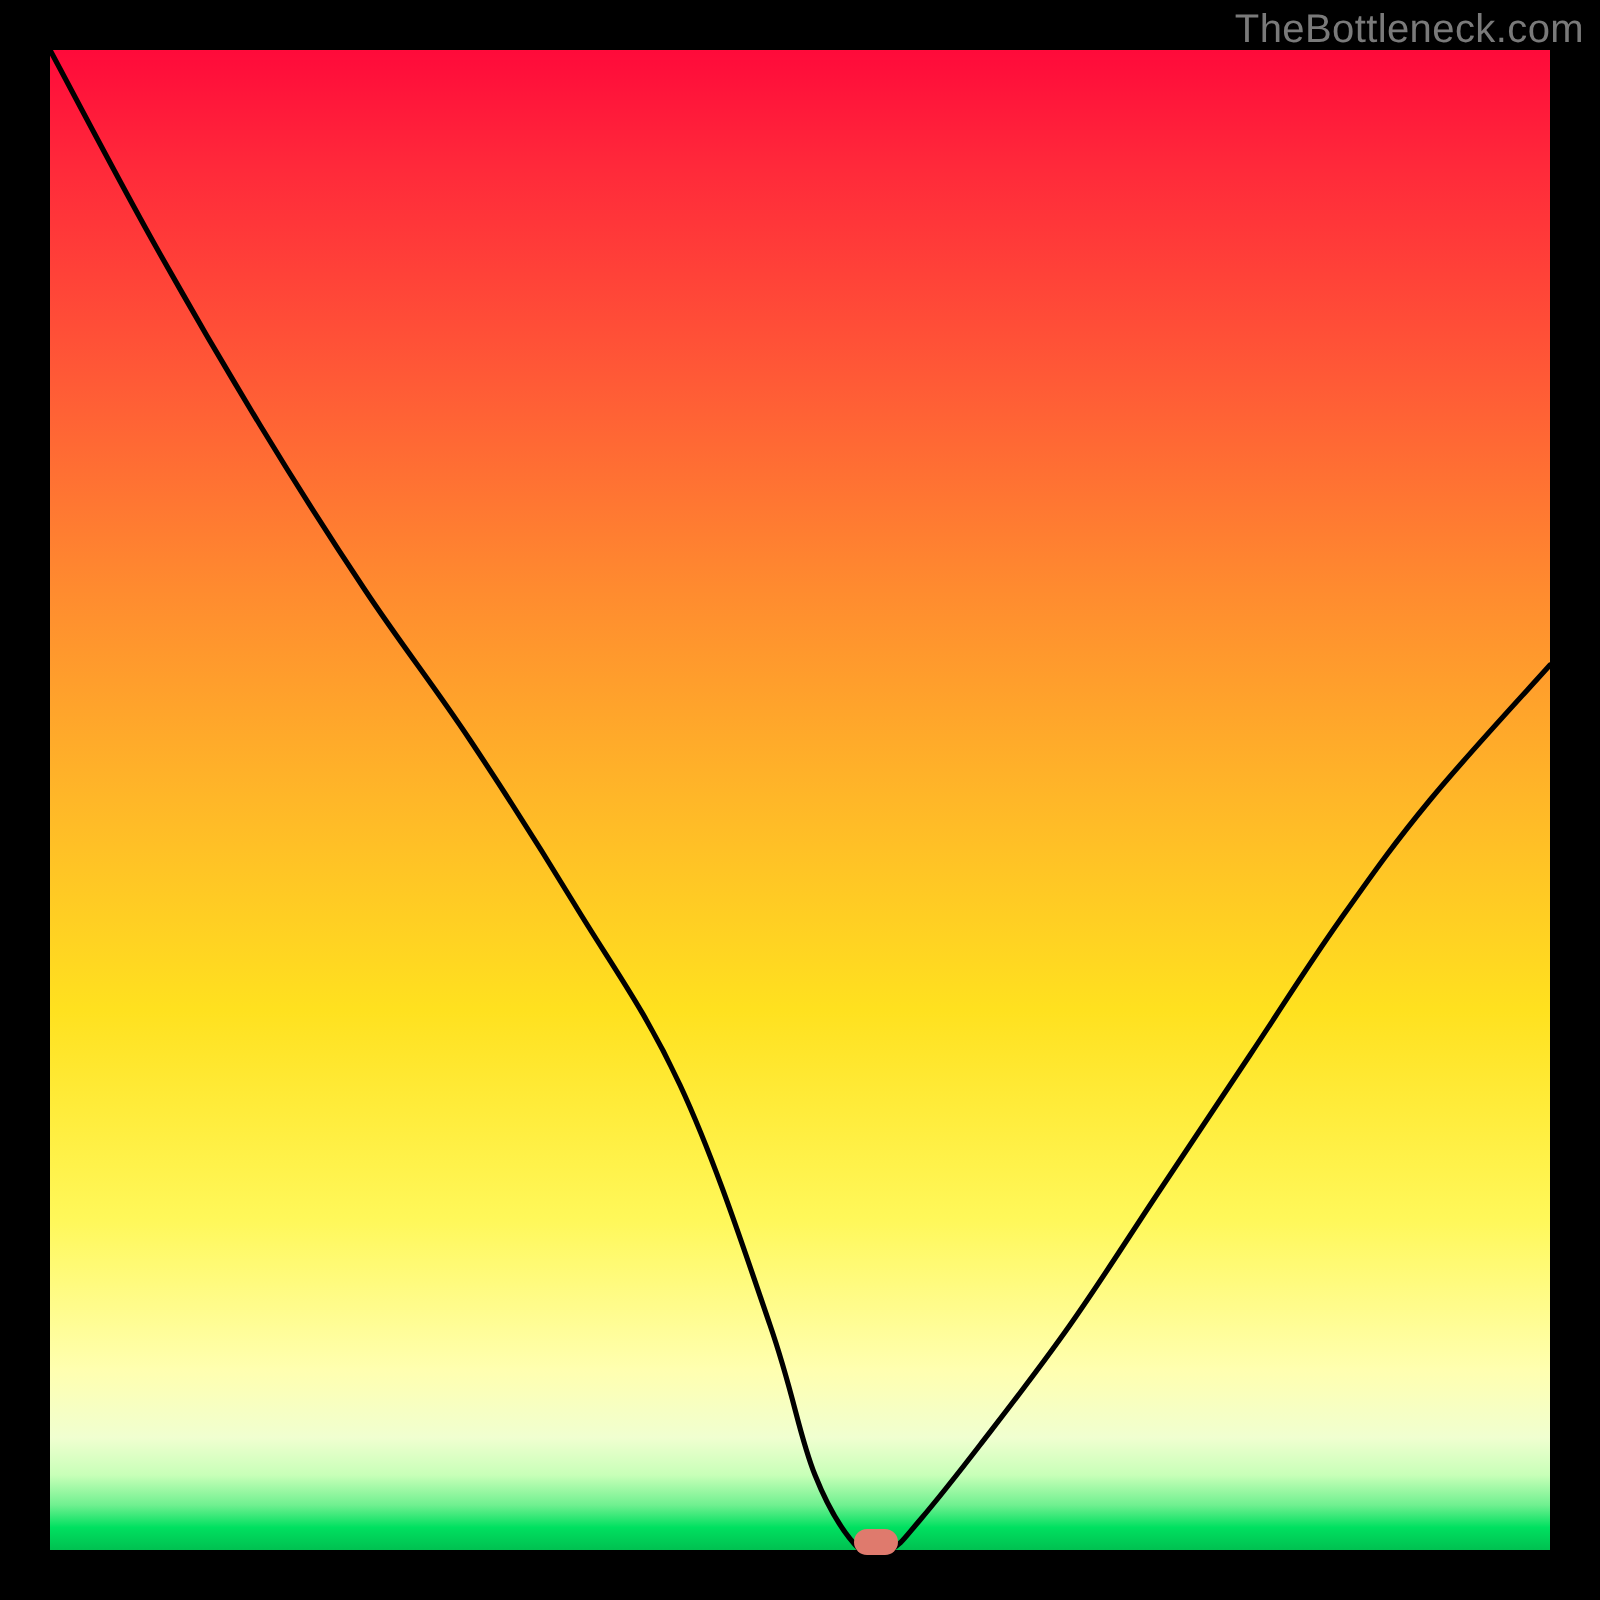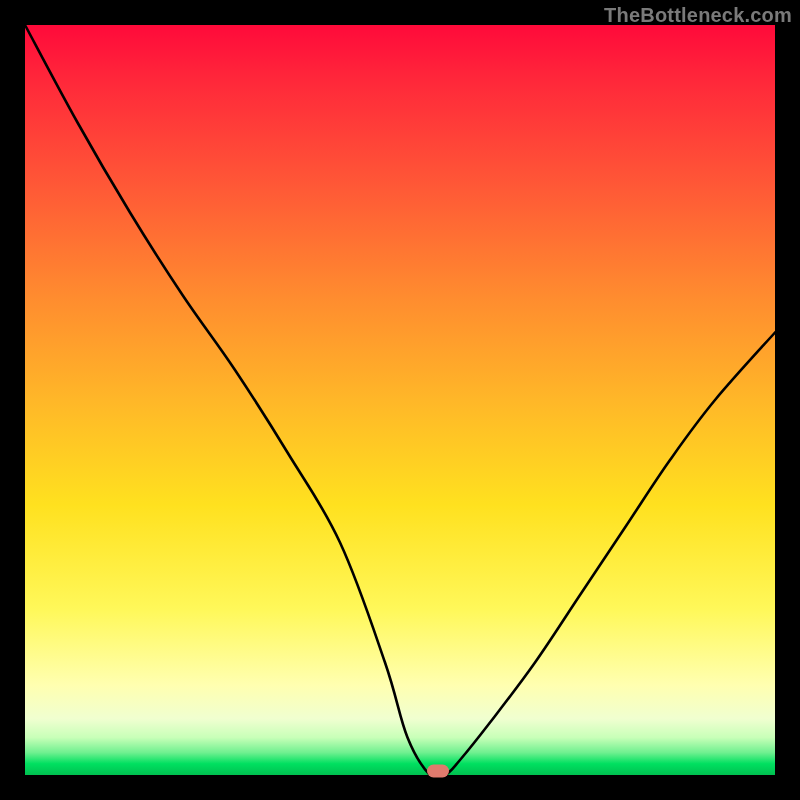--- a/index.html
+++ b/index.html
@@ -63,21 +63,21 @@
     border-radius: 7px;
     background: #df7a6d;
     transform: translate(-50%, -50%);
   }
   .watermark {
     position: absolute;
     top: 4px;
     right: 8px;
     color: #7a7a7a;
     font-size: 20px;
-    font-weight: 700;
+    font-weight: 400;
     letter-spacing: 0.2px;
     user-select: none;
   }
 </style>
 </head>
 <body>
 
 <div class="frame">
   <div class="watermark">TheBottleneck.com</div>
 

